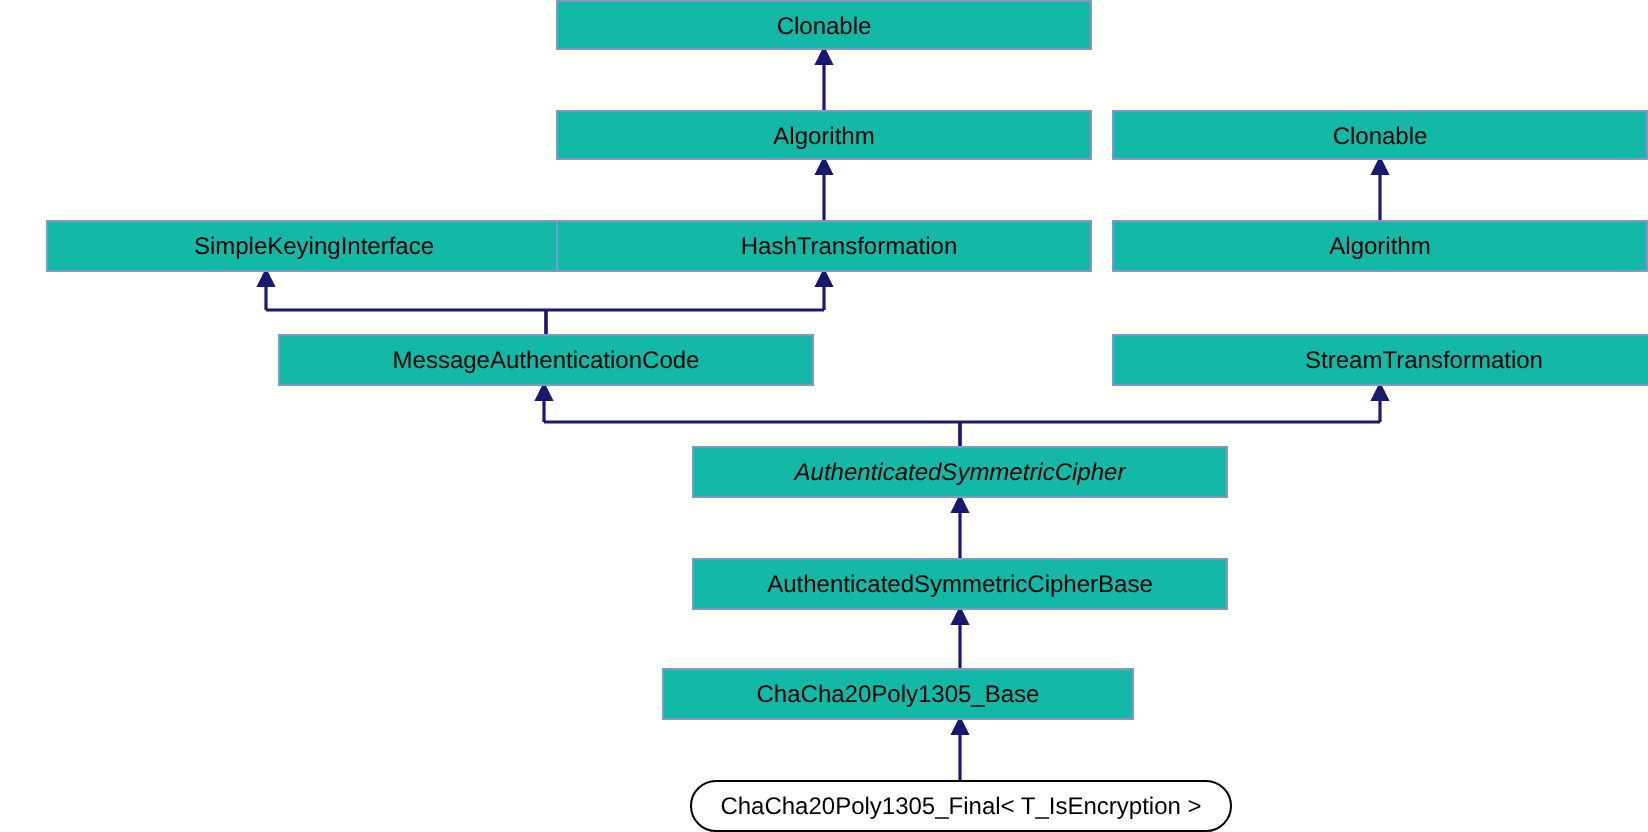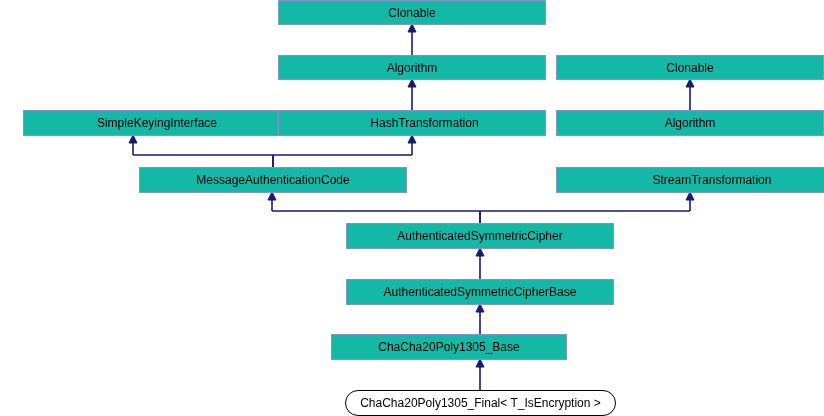--- a/index.html
+++ b/index.html
@@ -78,21 +78,21 @@
       </div>
       <div class="node" style="left: 556px; top: 110px; width: 268px; height: 26px;">
         <span class="lbl">Algorithm</span>
       </div>
       <div class="node" style="left: 139px; top: 167px; width: 268px; height: 26px;">
         <span class="lbl">MessageAuthenticationCode</span>
       </div>
       <div class="node" style="left: 556px; top: 167px; width: 312px; height: 26px;">
         <span class="lbl">StreamTransformation</span>
       </div>
-      <div class="node" style="left: 346px; top: 223px; width: 268px; height: 26px;">
+      <div class="node" style="left: 346px; top: 223px; width: 268px; height: 26px; font-style: italic;">
         <span class="lbl">AuthenticatedSymmetricCipher</span>
       </div>
       <div class="node" style="left: 346px; top: 279px; width: 268px; height: 26px; align-items: center;">
         <span class="lbl">AuthenticatedSymmetricCipherBase</span>
       </div>
       <div class="node" style="left: 331px; top: 334px; width: 236px; height: 26px;">
         <span class="lbl">ChaCha20Poly1305_Base</span>
       </div>
       <div class="node current" style="left: 345px; top: 390px; width: 271px; height: 26px; border-radius: 13px;">
         <span class="lbl">ChaCha20Poly1305_Final&lt; T_IsEncryption &gt;</span>

